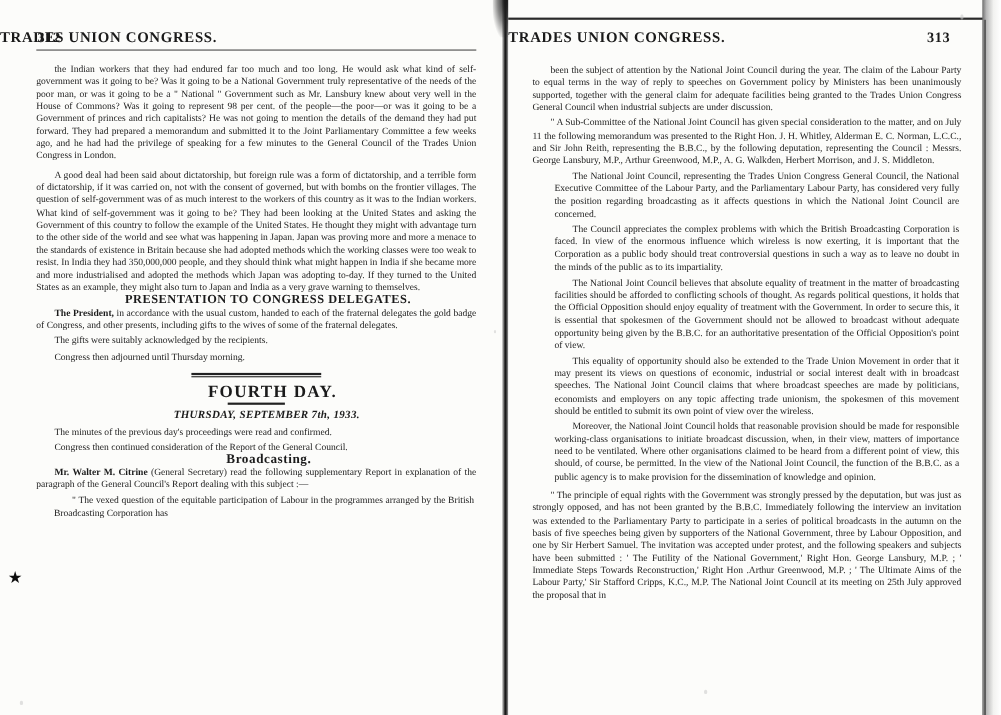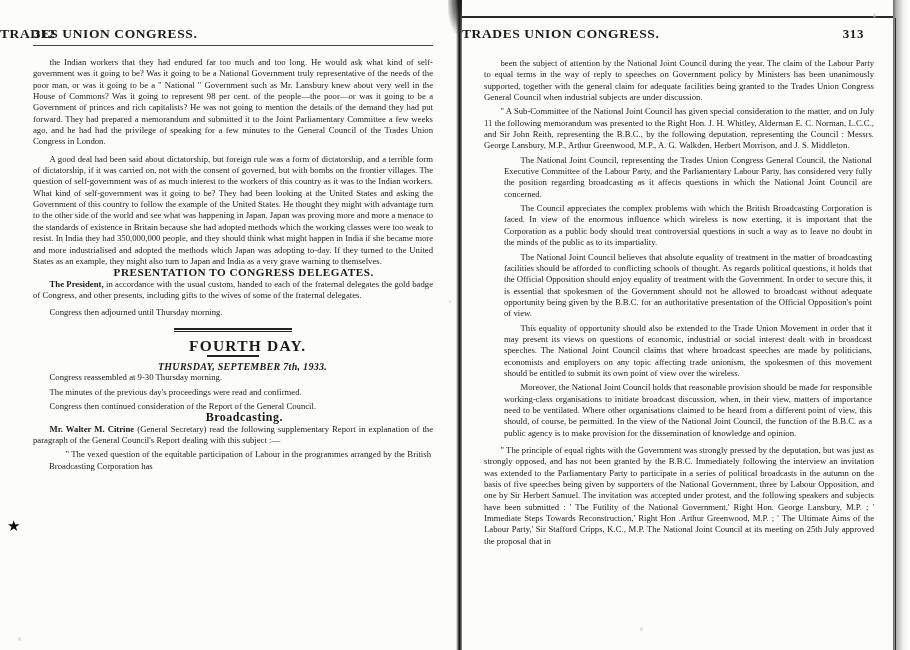--- a/index.html
+++ b/index.html
@@ -241,31 +241,31 @@
 
       <p>the Indian workers that they had endured far too much and too long. He would ask what kind of self-government was it going to be? Was it going to be a National Government truly representative of the needs of the poor man, or was it going to be a " National " Government such as Mr. Lansbury knew about very well in the House of Commons? Was it going to represent 98 per cent. of the people—the poor—or was it going to be a Government of princes and rich capitalists? He was not going to mention the details of the demand they had put forward. They had prepared a memorandum and submitted it to the Joint Parliamentary Committee a few weeks ago, and he had had the privilege of speaking for a few minutes to the General Council of the Trades Union Congress in London.</p>
       <div class="gap"></div>
       <p>A good deal had been said about dictatorship, but foreign rule was a form of dictatorship, and a terrible form of dictatorship, if it was carried on, not with the consent of governed, but with bombs on the frontier villages. The question of self-government was of as much interest to the workers of this country as it was to the Indian workers. What kind of self-government was it going to be? They had been looking at the United States and asking the Government of this country to follow the example of the United States. He thought they might with advantage turn to the other side of the world and see what was happening in Japan. Japan was proving more and more a menace to the standards of existence in Britain because she had adopted methods which the working classes were too weak to resist. In India they had 350,000,000 people, and they should think what might happen in India if she became more and more industrialised and adopted the methods which Japan was adopting to-day. If they turned to the United States as an example, they might also turn to Japan and India as a very grave warning to themselves.</p>
 
       <p class="head-center h-presentation">PRESENTATION TO CONGRESS DELEGATES.</p>
 
       <p><b>The President,</b><span> in accordance with the usual custom, handed to each of the fraternal delegates the gold badge of Congress, and other presents, including gifts to the wives of some of the fraternal delegates.</span></p>
 
       <div class="gap-sm"></div>
+      <p>The gifts were suitably acknowledged by the recipients.</p>
       <div class="gap-sm"></div>
       <p>Congress then adjourned until Thursday morning.</p>
 
       <div class="divider-thick"></div>
 
       <p class="head-center h-fourthday">FOURTH DAY.</p>
       <div class="divider-thin"></div>
 
       <p class="head-center h-thursday">THURSDAY, SEPTEMBER 7th, 1933.</p>
 
-      <p>Congress reassembled at 9-30 Thursday morning.</p>
       <div class="gap-sm"></div>
       <p>The minutes of the previous day's proceedings were read and confirmed.</p>
       <div class="gap-sm"></div>
       <p>Congress then continued consideration of the Report of the General Council.</p>
 
       <p class="head-center h-broadcasting">Broadcasting.</p>
 
       <p><b>Mr. Walter M. Citrine</b><span> (General Secretary) read the following supplementary Report in explanation of the paragraph of the General Council's Report dealing with this subject :—</span></p>
 
       <div class="gap-sm"></div>

